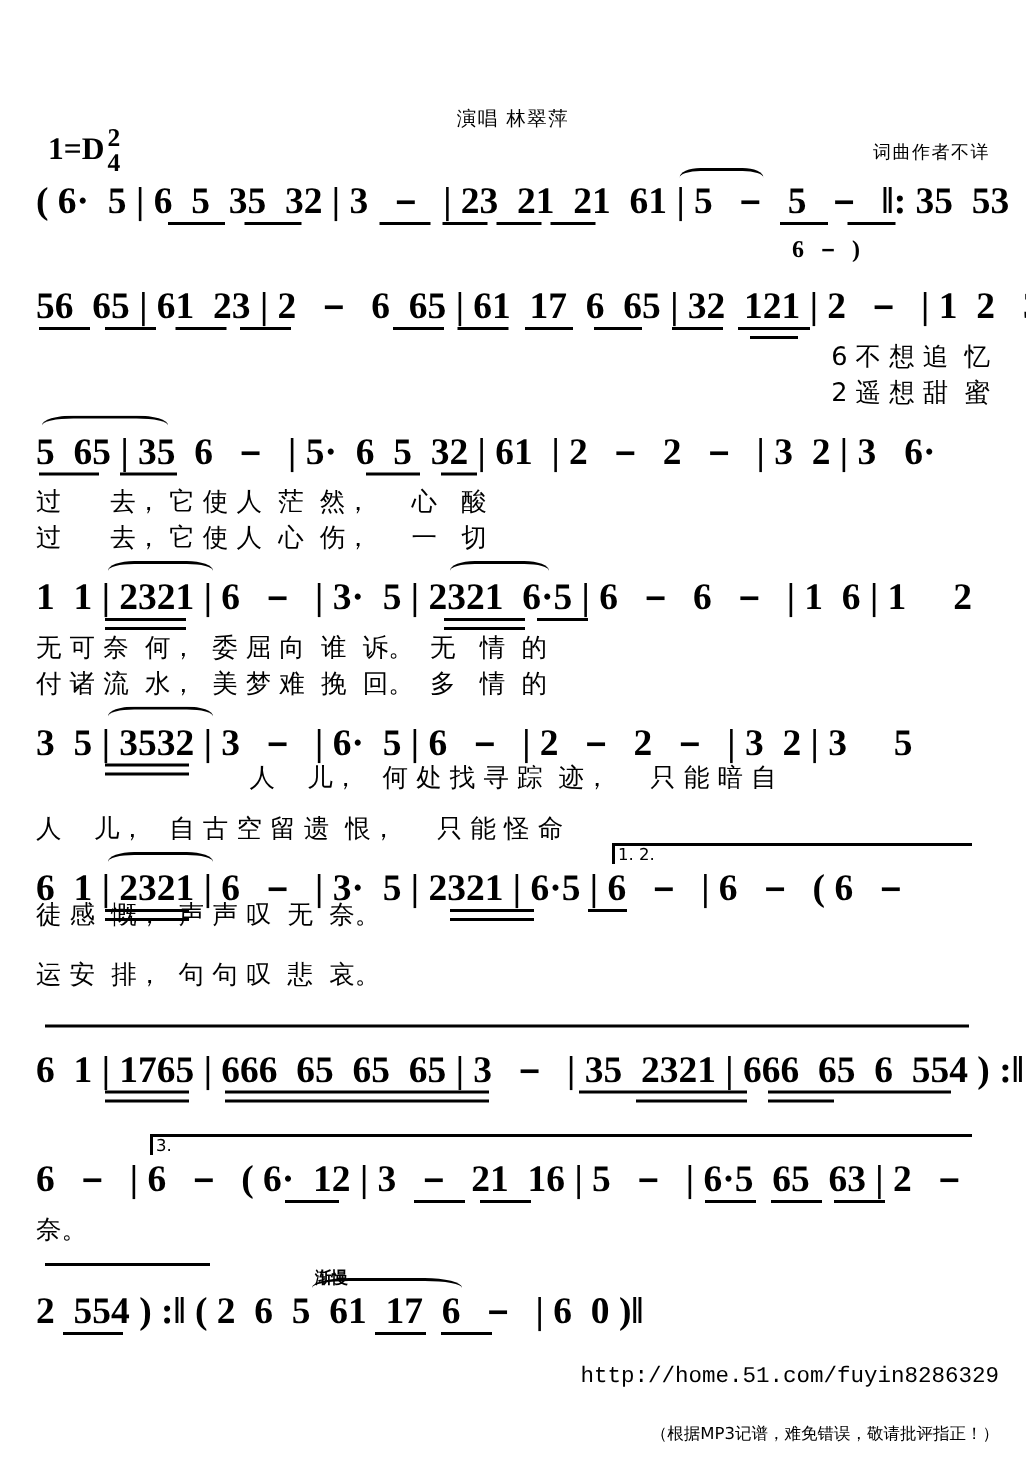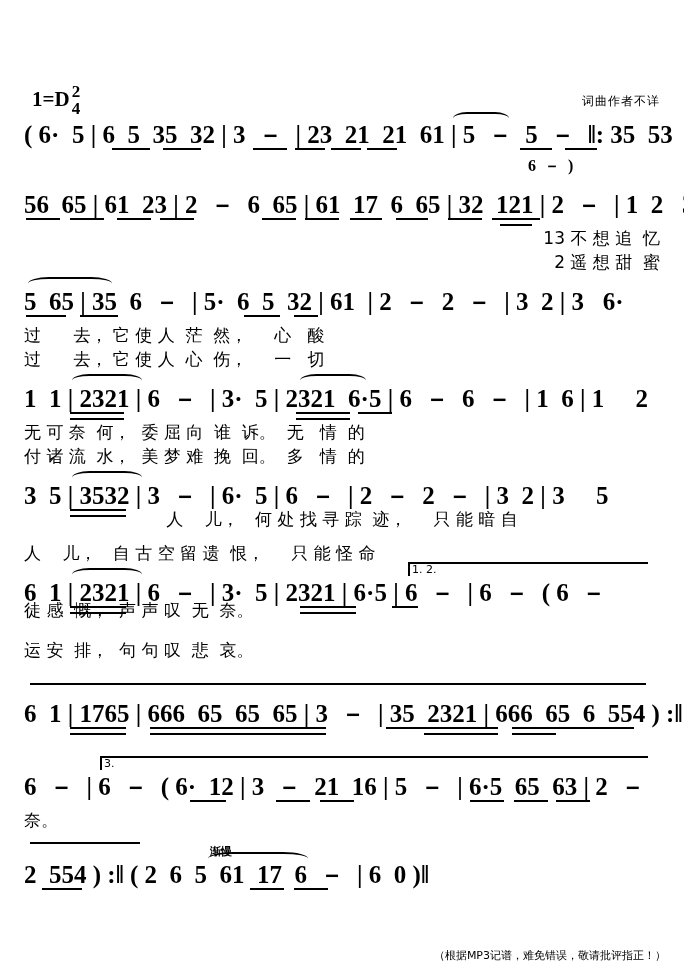--- a/index.html
+++ b/index.html
@@ -104,28 +104,29 @@
     font-family:"DejaVu Sans", sans-serif;
     font-size:19px;font-weight:bold;letter-spacing:2px;
     margin-bottom:3px;
   }
   .furl{
     font-family:"Liberation Mono", monospace;
     font-size:15px;letter-spacing:0px;line-height:1.25;
   }
   .fnote{
     font-family:"DejaVu Sans", sans-serif;
-    font-size:11px;margin-top:4px;
+    font-size:11px;margin-top:20px;
   }
 </style>
 </head>
 <body>
 
 <div class="sheet">
 
+  <div class="singer">演唱 林翠萍</div>
   <div class="composer">词曲作者不详</div>
   <div class="keysig">
     <span>1=D</span><span class="frac"><span class="num">2</span><span class="den">4</span></span>
   </div>
 
   <div class="row" style="top:118px;">
     <div class="notes">( 6·  5 | 6  5  35  32 | 3  －  | 23  21  21  61 | 5  －  5  －  ‖: 35  53</div>
     <div class="small" style="left:528px;top:38px;">6  －  )</div>
     <div class="ubar" style="left:112px;top:30px;width:38px;"></div>
     <div class="ubar" style="left:163px;top:30px;width:38px;"></div>
@@ -133,21 +134,21 @@
     <div class="ubar" style="left:295px;top:30px;width:30px;"></div>
     <div class="ubar" style="left:331px;top:30px;width:30px;"></div>
     <div class="ubar" style="left:367px;top:30px;width:30px;"></div>
     <div class="ubar" style="left:520px;top:30px;width:32px;"></div>
     <div class="ubar" style="left:565px;top:30px;width:32px;"></div>
     <div class="slur" style="left:453px;top:-6px;width:56px;"></div>
   </div>
 
   <div class="row" style="top:188px;">
     <div class="notes">56  65 | 61  23 | 2  －  6  65 | 61  17  6  65 | 32  121 | 2  －  | 1  2   3</div>
-    <div class="lyr" style="top:38px;text-align:right;">13 不 想 追  忆</div>
+    <div class="lyr" style="top:38px;text-align:right;">6 不 想 追  忆</div>
     <div class="lyr" style="top:62px;text-align:right;"> 2 遥 想 甜  蜜</div>
     <div class="ubar" style="left:26px;top:30px;width:34px;"></div>
     <div class="ubar" style="left:70px;top:30px;width:34px;"></div>
     <div class="ubar" style="left:117px;top:30px;width:34px;"></div>
     <div class="ubar" style="left:160px;top:30px;width:34px;"></div>
     <div class="ubar" style="left:262px;top:30px;width:34px;"></div>
     <div class="ubar" style="left:305px;top:30px;width:34px;"></div>
     <div class="ubar" style="left:350px;top:30px;width:32px;"></div>
     <div class="ubar" style="left:396px;top:30px;width:32px;"></div>
     <div class="ubar" style="left:448px;top:30px;width:34px;"></div>
@@ -232,16 +233,17 @@
     <div class="notes">2  554 ) :‖ ( 2  6  5  61  17  6  －  | 6  0 )‖</div>
     <div class="tinylab" style="left:210px;top:-14px;font-weight:bold;">渐慢</div>
     <div class="ubar" style="left:42px;top:30px;width:40px;"></div>
     <div class="ubar" style="left:250px;top:30px;width:34px;"></div>
     <div class="ubar" style="left:294px;top:30px;width:34px;"></div>
     <div class="volta" style="left:30px;top:-16px;width:110px;border-left:none;"></div>
     <div class="slur" style="left:208px;top:-6px;width:100px;"></div>
   </div>
 
   <div class="footer">
+    <div class="furl">http://home.51.com/fuyin8286329</div>
     <div class="fnote">（根据MP3记谱，难免错误，敬请批评指正！）</div>
   </div>
 
 </div>
 
 </body></html>

